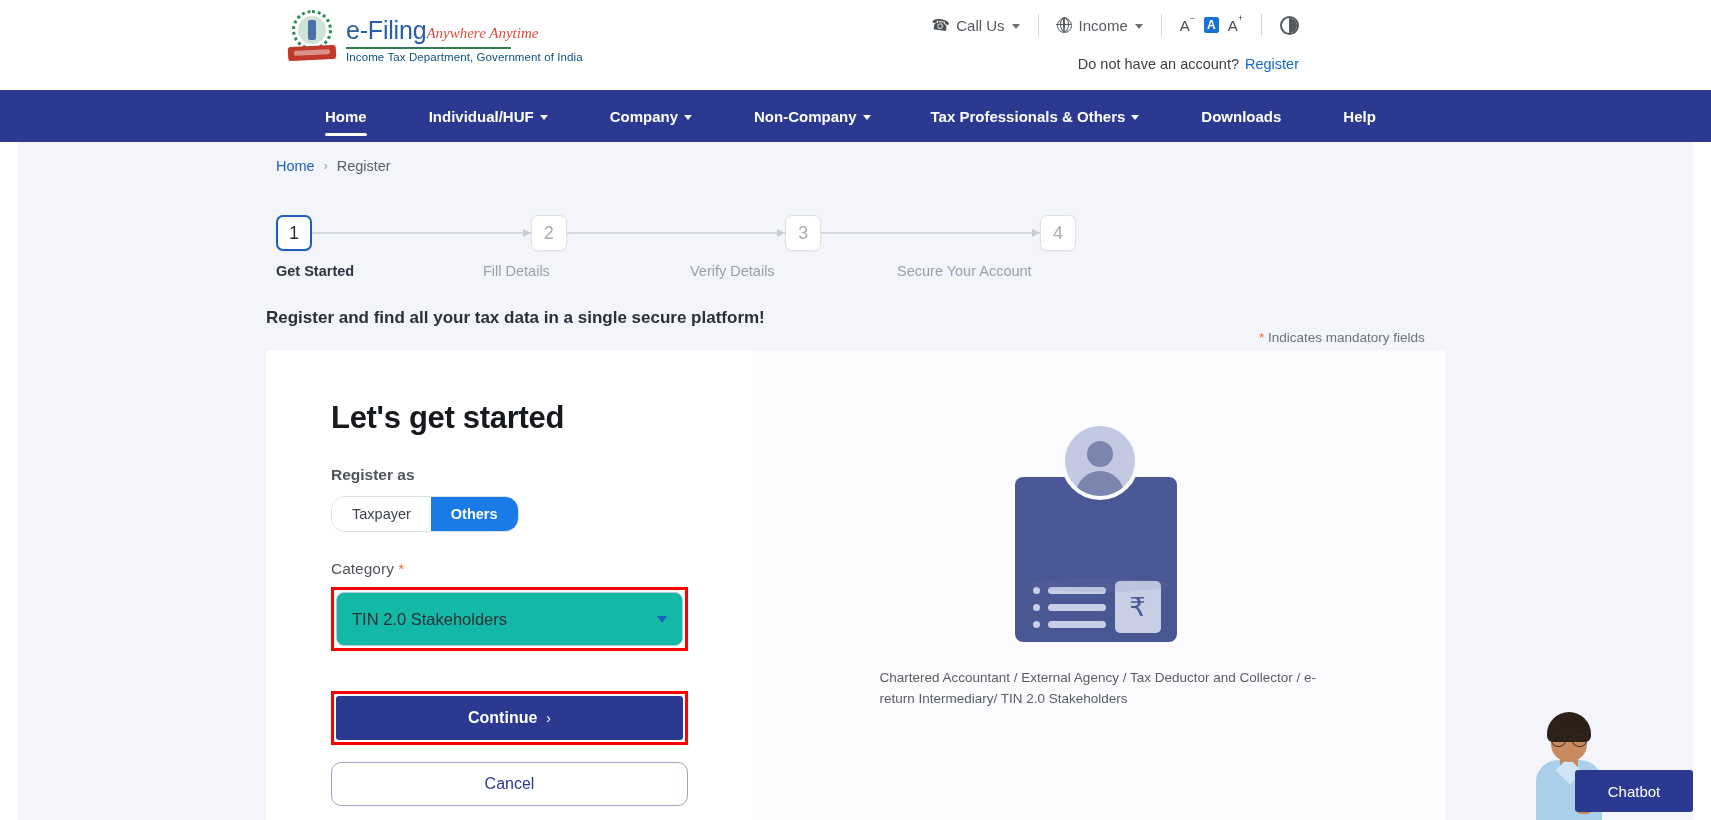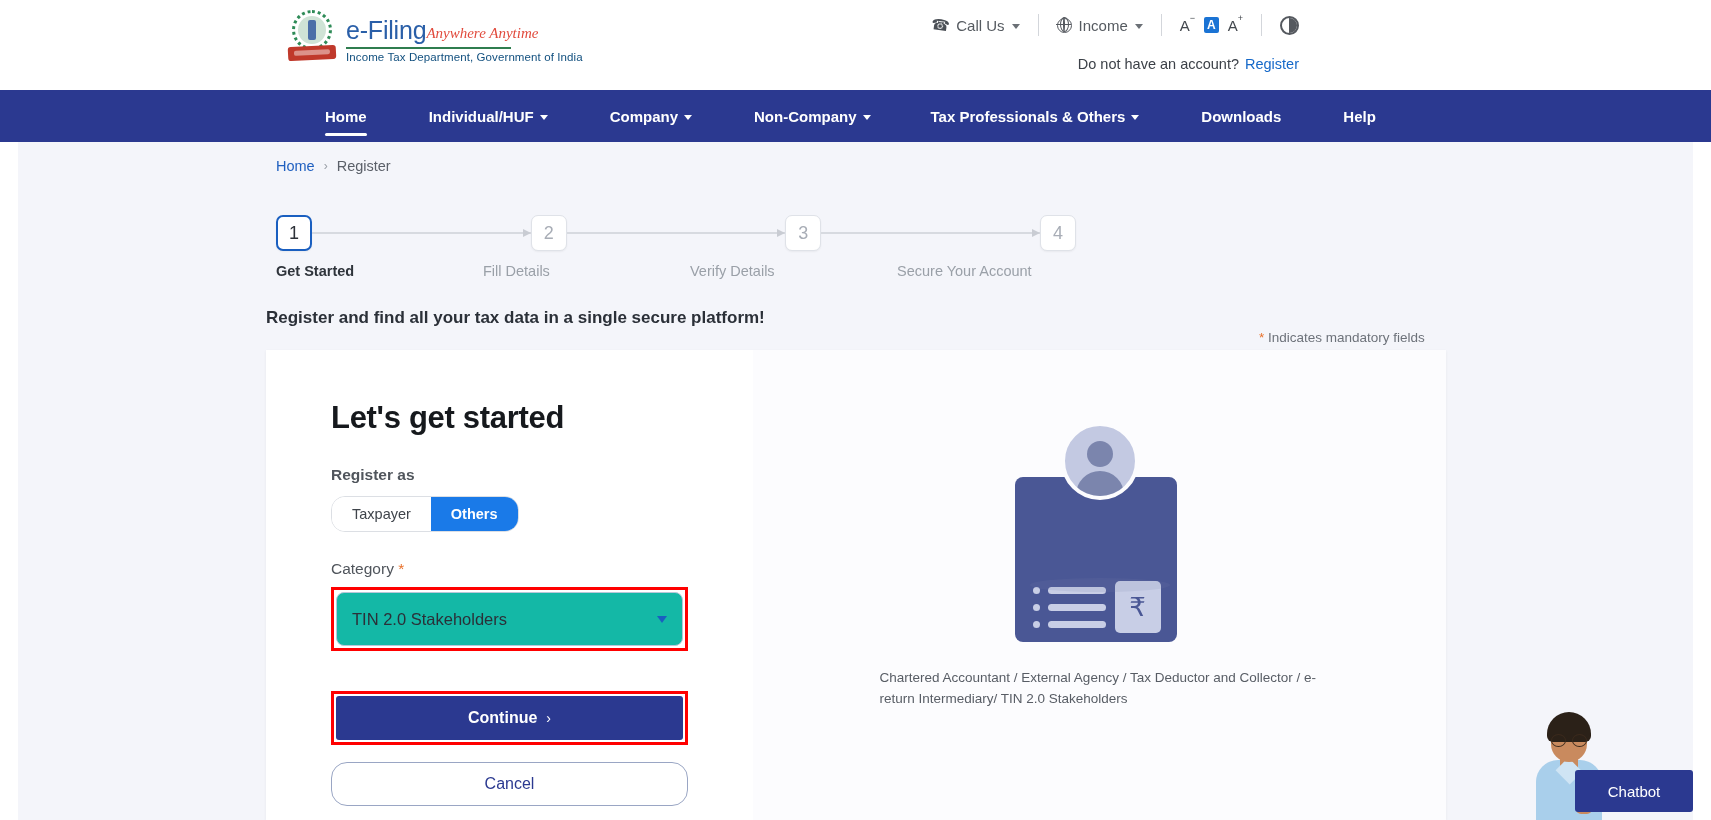--- a/index.html
+++ b/index.html
@@ -145,21 +145,21 @@
 
   .hl-box2 { position:relative; margin-top:40px; border:3.5px solid #ff0000; padding:2px; }
   .btn-primary {
     width:100%; height:44px; background:#2b3990; color:#ffffff; border:none; border-radius:3px;
     font-size:16px; font-weight:bold; display:flex; align-items:center; justify-content:center; gap:9px; cursor:pointer;
     font-family:"Liberation Sans", sans-serif;
   }
   .btn-primary .chev { font-size:14px; font-weight:normal; }
   .btn-cancel {
     margin-top:17px; width:100%; height:44px; background:#ffffff; color:#2b3990;
-    border:1.3px solid #9aa6c4; border-radius:16px; font-size:16px; cursor:pointer;
+    border:1.3px solid #9aa6c4; border-radius:10px; font-size:16px; cursor:pointer;
     font-family:"Liberation Sans", sans-serif;
   }
 
   
   .illus { position:absolute; left:50%; top:72px; transform:translateX(-50%); width:170px; height:240px; }
   .id-card { position:absolute; left:0; top:55px; width:162px; height:165px; background:#4a5795; border-radius:8px; }
   .avatar-circ {
     position:absolute; left:50%; top:0px; transform:translateX(-50%);
     width:78px;height:78px;border-radius:50%; background:#c3c9e2; border:4px solid #fcfcfe;
     overflow:hidden;

